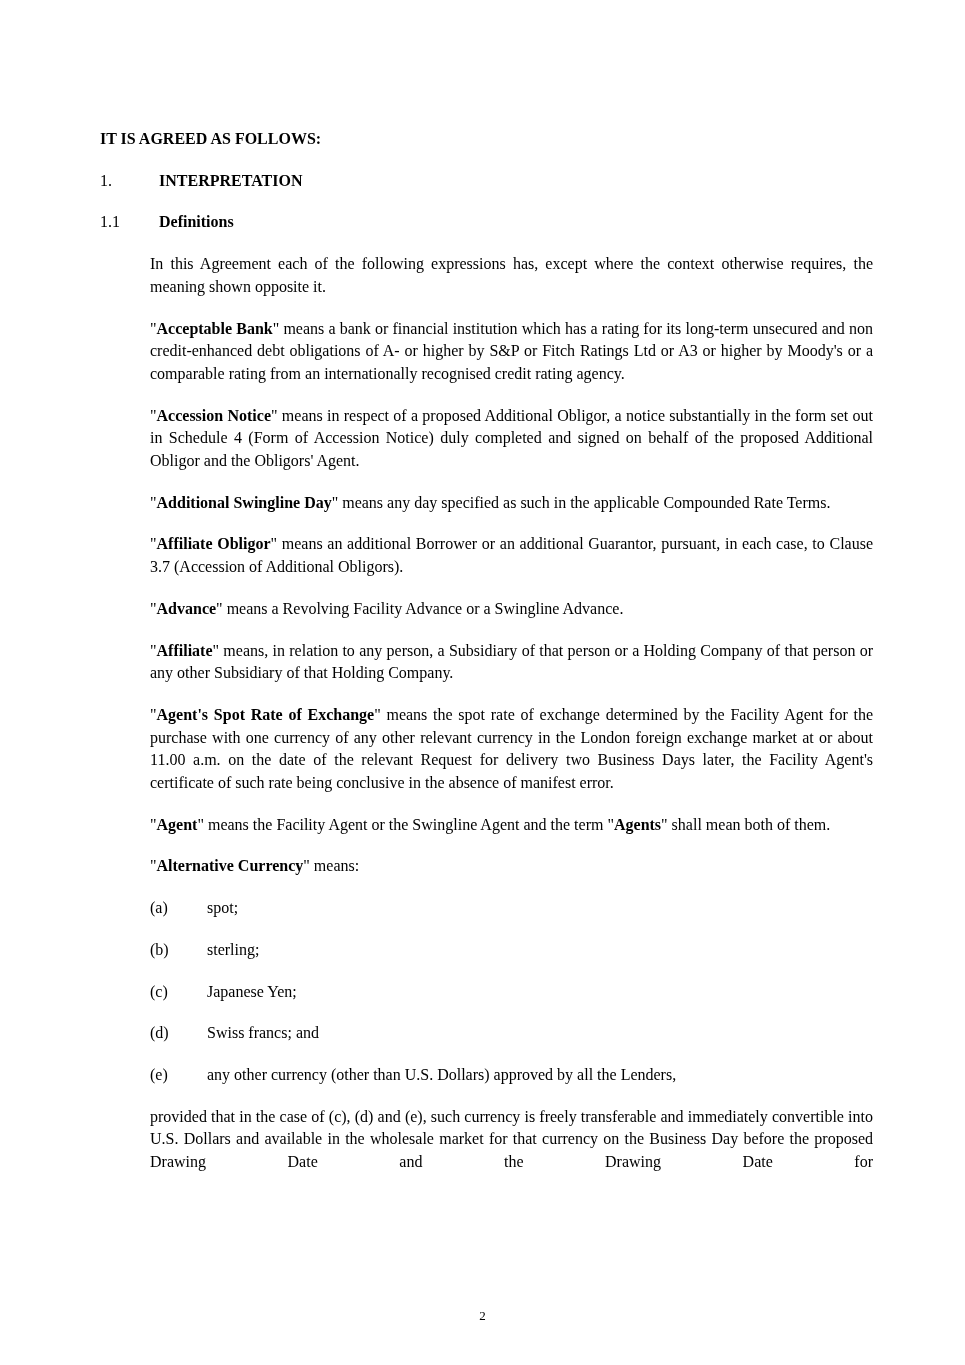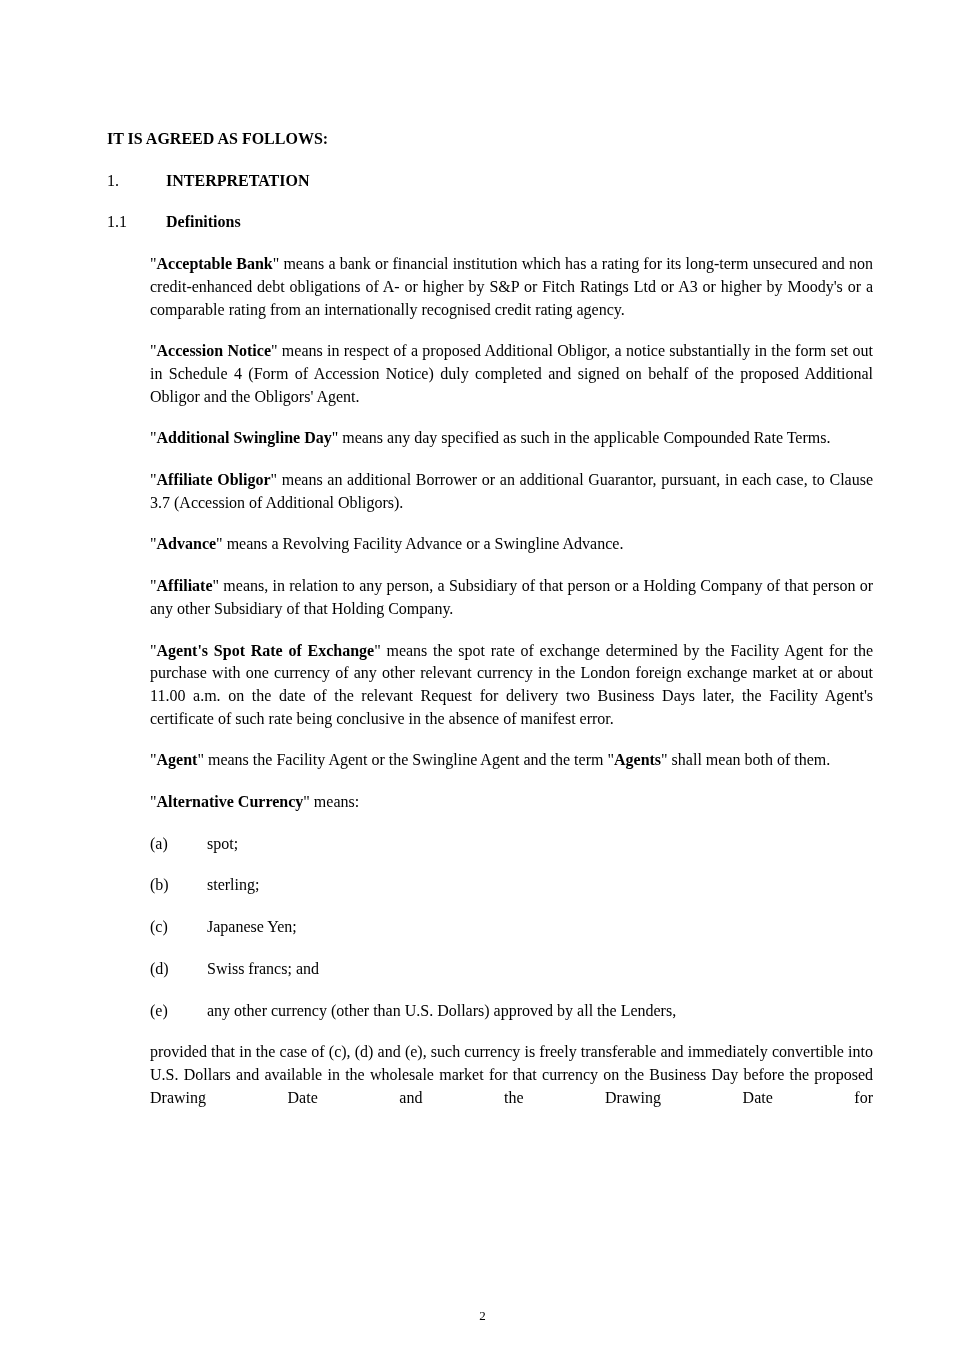--- a/index.html
+++ b/index.html
@@ -13,21 +13,21 @@
     line-height: 22.7px;
     position: relative;
     overflow: hidden;
   }
   .page {
     padding: 128px 92px 0 91px;
     box-sizing: border-box;
   }
   .hrow {
     display: flex;
-    margin: 0 0 19px 16px;
+    margin: 0 0 19px 9px;
   }
   .hnum {
     width: 59px;
     flex: 0 0 59px;
   }
   .b { font-weight: bold; }
   .i { }
   .doc-body {
     margin-left: 59px;
   }
@@ -74,20 +74,21 @@
     <span class="hnum">1.</span>
     <span class="b">INTERPRETATION</span>
   </div>
 
   <div class="hrow">
     <span class="hnum">1.1</span>
     <span class="b">Definitions</span>
   </div>
 
   <div class="doc-body">
+      <p class="para"><span>In this Agreement each of the following expressions has, except where the context otherwise requires, the meaning shown opposite it.</span></p>
       <p class="para"><span>"</span><span class="b">Acceptable Bank</span><span>" means a bank or financial institution which has a rating for its long-term unsecured and non credit-enhanced debt obligations of A- or higher by S&amp;P or Fitch Ratings Ltd or A3 or higher by Moody's or a comparable rating from an internationally recognised credit rating agency.</span></p>
       <p class="para"><span>"</span><span class="b">Accession Notice</span><span>" means in respect of a proposed Additional Obligor, a notice substantially in the form set out in Schedule 4 (</span><span class="i">Form of Accession Notice</span><span>) duly completed and signed on behalf of the proposed Additional Obligor and the Obligors' Agent.</span></p>
       <p class="para"><span>"</span><span class="b">Additional Swingline Day</span><span>" means any day specified as such in the applicable Compounded Rate Terms.</span></p>
       <p class="para"><span>"</span><span class="b">Affiliate Obligor</span><span>" means an additional Borrower or an additional Guarantor, pursuant, in each case, to Clause 3.7 (</span><span class="i">Accession of Additional Obligors</span><span>).</span></p>
       <p class="para"><span>"</span><span class="b">Advance</span><span>" means a Revolving Facility Advance or a Swingline Advance.</span></p>
       <p class="para"><span>"</span><span class="b">Affiliate</span><span>" means, in relation to any person, a Subsidiary of that person or a Holding Company of that person or any other Subsidiary of that Holding Company.</span></p>
       <p class="para"><span>"</span><span class="b">Agent's Spot Rate of Exchange</span><span>" means the spot rate of exchange determined by the Facility Agent for the purchase with one currency of any other relevant currency in the London foreign exchange market at or about 11.00 a.m. on the date of the relevant Request for delivery two Business Days later, the Facility Agent's certificate of such rate being conclusive in the absence of manifest error.</span></p>
       <p class="para"><span>"</span><span class="b">Agent</span><span>" means the Facility Agent or the Swingline Agent and the term "</span><span class="b">Agents</span><span>" shall mean both of them.</span></p>
       <p class="para"><span>"</span><span class="b">Alternative Currency</span><span>" means:</span></p>
       <div class="list-item">

